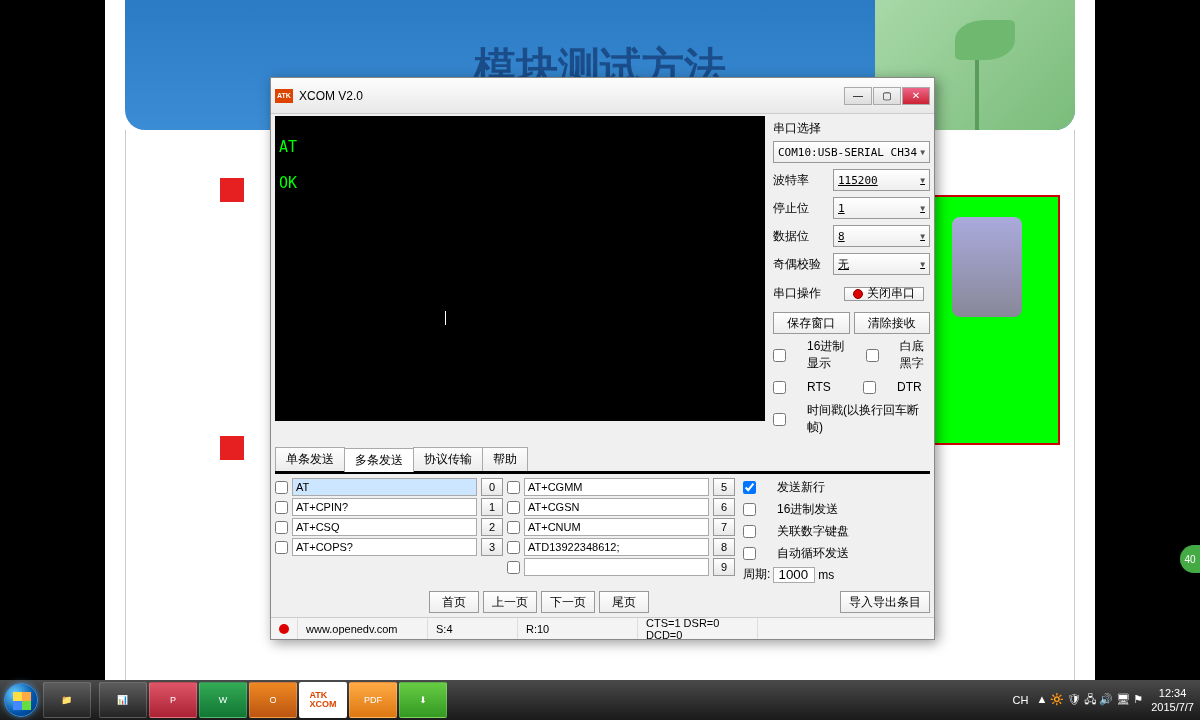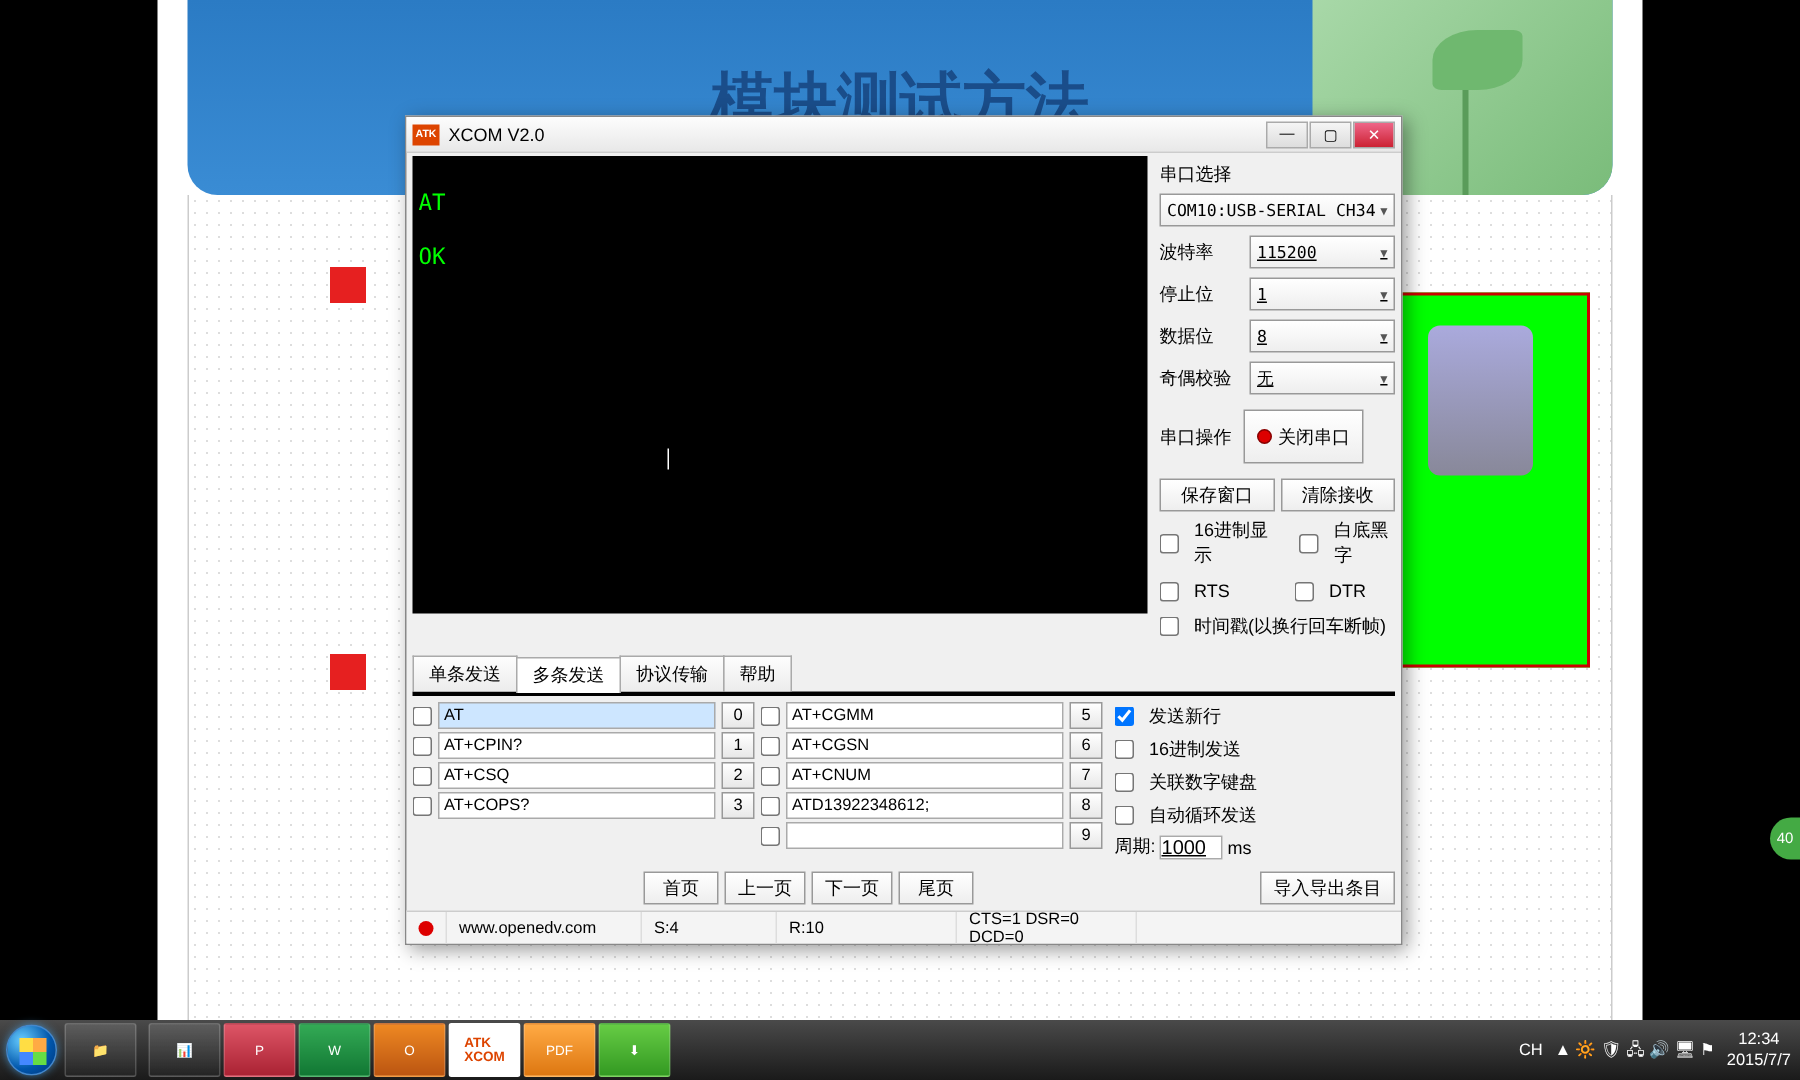--- a/index.html
+++ b/index.html
@@ -9,59 +9,59 @@
 .slide-title { position: absolute; top: 40px; left: 50%; transform: translateX(-50%); font-size: 42px; color: #1a4d8a; font-family: 'KaiTi', serif; font-weight: bold; }
 .plant-img { position: absolute; top: 0; right: 20px; width: 200px; height: 130px; background: linear-gradient(135deg, #a8d8a8, #7abc7a); border-radius: 0 0 20px 0; }
 .plant-stem { position: absolute; bottom: 0; left: 50%; width: 4px; height: 80px; background: #5a9c5a; }
 .plant-leaf { position: absolute; top: 20px; left: 40%; width: 60px; height: 40px; background: #6fb86f; border-radius: 50% 10% 50% 10%; }
 .red-sq { position: absolute; width: 24px; height: 24px; background: #e62020; }
 .green-panel { position: absolute; right: 35px; top: 195px; width: 130px; height: 250px; background: #0f0; border: 2px solid #c00; }
 .green-panel::after { content: ''; position: absolute; top: 20px; left: 20px; width: 70px; height: 100px; background: linear-gradient(#aad, #889); border-radius: 8px; }
 .dotted-bg { position: absolute; top: 130px; left: 20px; right: 20px; bottom: 15px; background-image: radial-gradient(circle, #ddd 0.5px, transparent 0.5px); background-size: 8px 8px; border-left: 1px solid #ccc; border-right: 1px solid #ccc; border-bottom: 1px solid #ccc; }
 
 .window { position: absolute; left: 270px; top: 77px; width: 665px; background: #f0f0f0; border: 1px solid #888; box-shadow: 3px 3px 12px rgba(0,0,0,0.4); }
-.titlebar { height: 24px; background: linear-gradient(#fdfdfd, #e8e8e8); display: flex; align-items: center; padding: 0 4px; border-bottom: 1px solid #ccc; }
+.titlebar { height: 36px; background: linear-gradient(#fdfdfd, #e8e8e8); display: flex; align-items: center; padding: 0 4px; border-bottom: 1px solid #ccc; }
 .title-icon { width: 18px; height: 14px; background: #d40; color: #fff; font-size: 7px; font-weight: bold; display: flex; align-items: center; justify-content: center; margin-right: 6px; }
 .title-text { flex: 1; font-size: 12px; }
 .win-btns { display: flex; gap: 1px; }
 .win-btn { width: 28px; height: 18px; background: linear-gradient(#f5f5f5, #ddd); border: 1px solid #aaa; display: flex; align-items: center; justify-content: center; font-size: 10px; cursor: pointer; }
 .win-btn.close { background: linear-gradient(#e68, #c23); color: #fff; }
 
 .window-body { display: flex; padding: 2px 4px 0 4px; gap: 8px; }
 .terminal { width: 490px; height: 305px; background: #000; color: #0f0; font-family: 'Consolas', monospace; font-size: 15px; padding: 4px; white-space: pre; position: relative; }
 .terminal .cursor { position: absolute; top: 195px; left: 170px; width: 1px; height: 14px; background: #fff; }
 
 .side-panel { flex: 1; padding: 2px 0; }
 .side-label { font-size: 12px; margin: 2px 0 4px; }
 .combo { width: 100%; height: 22px; border: 1px solid #999; background: linear-gradient(#fff, #eee); padding: 0 4px; display: flex; align-items: center; justify-content: space-between; font-size: 11px; margin-bottom: 4px; font-family: monospace; }
 .combo::after { content: '▼'; font-size: 8px; color: #555; }
 .param-row { display: flex; align-items: center; margin: 6px 0; gap: 8px; }
 .param-row label { width: 52px; font-size: 12px; }
 .param-row .combo { flex: 1; margin: 0; text-decoration: underline; }
 .op-row { display: flex; align-items: center; gap: 8px; margin: 10px 0; }
-.btn-rec { display: flex; align-items: center; gap: 4px; padding: 2px 8px; border: 1px solid #999; background: linear-gradient(#fff, #eee); cursor: pointer; height: 36px; }
+.btn-rec { display: flex; align-items: center; gap: 4px; padding: 2px 8px; border: 1px solid #999; background: linear-gradient(#fff, #eee); cursor: pointer; height: 14px; margin-left: 15px; }
 .rec-dot { width: 10px; height: 10px; border-radius: 50%; background: #d00; border: 1px solid #800; }
 .btn-small { padding: 2px 8px; border: 1px solid #999; background: linear-gradient(#fff, #eee); cursor: pointer; height: 22px; font-size: 12px; }
-.chk-row { display: flex; align-items: center; gap: 10px; margin: 4px 0; font-size: 12px; }
+.chk-row { display: flex; align-items: center; gap: 21px; margin: 4px 0; font-size: 12px; }
 .chk-grid { display: flex; gap: 18px; }
 
 .tabs { display: flex; border-bottom: 3px solid #000000; margin: 5px 4px 0; }
 .tab { padding: 3px 10px; border: 1px solid #aaa; border-bottom: none; background: linear-gradient(#fdfdfd, #ececec); font-size: 12px; cursor: pointer; margin-right: -1px; }
 .tab.active { background: #fff; position: relative; top: 1px; }
 
 .multi-send { padding: 4px; display: flex; gap: 4px; }
 .col-inputs { display: flex; flex-direction: column; gap: 2px; }
 .input-row { display: flex; align-items: center; gap: 4px; }
 .input-row input[type="text"] { height: 18px; border: 1px solid #aaa; padding: 0 3px; font-size: 11px; font-family: sans-serif; }
 .input-row .txt-wide { width: 185px; }
 .num-btn { width: 22px; height: 18px; border: 1px solid #999; background: linear-gradient(#fff, #e8e8e8); font-size: 11px; cursor: pointer; }
 .right-opts { display: flex; flex-direction: column; gap: 3px; padding-left: 4px; }
 .right-opts .chk-row { margin: 1px 0; }
 .period-row { display: flex; align-items: center; gap: 3px; font-size: 12px; }
-.period-row input { width: 42px; height: 16px; border: 1px solid #aaa; text-align: left; padding-right: 2px; text-decoration: underline; }
+.period-row input { width: 42px; height: 16px; border: 1px solid #aaa; text-align: center; padding-right: 2px; }
 
 .nav-row { display: flex; gap: 4px; padding: 4px; align-items: center; }
 .nav-row .btn-small { min-width: 50px; }
 .nav-spacer { flex: 1; }
 
 .status-bar { display: flex; border-top: 1px solid #ccc; background: #f4f4f4; font-size: 11px; height: 22px; align-items: center; }
 .status-seg { padding: 0 8px; border-right: 1px solid #ddd; display: flex; align-items: center; gap: 4px; height: 100%; }
 .status-dot { width: 10px; height: 10px; border-radius: 50%; background: #d00; }
 
 .taskbar { position: absolute; bottom: 0; left: 0; right: 0; height: 40px; background: linear-gradient(#4a4a4a, #1a1a1a); display: flex; align-items: center; }

